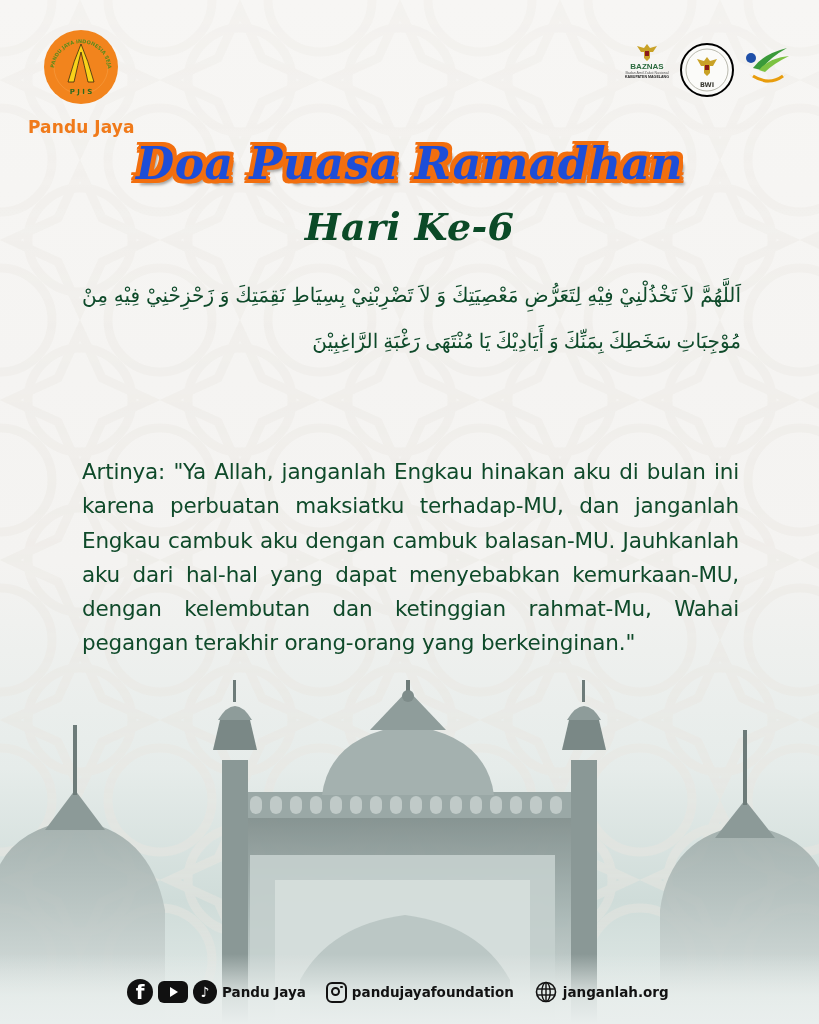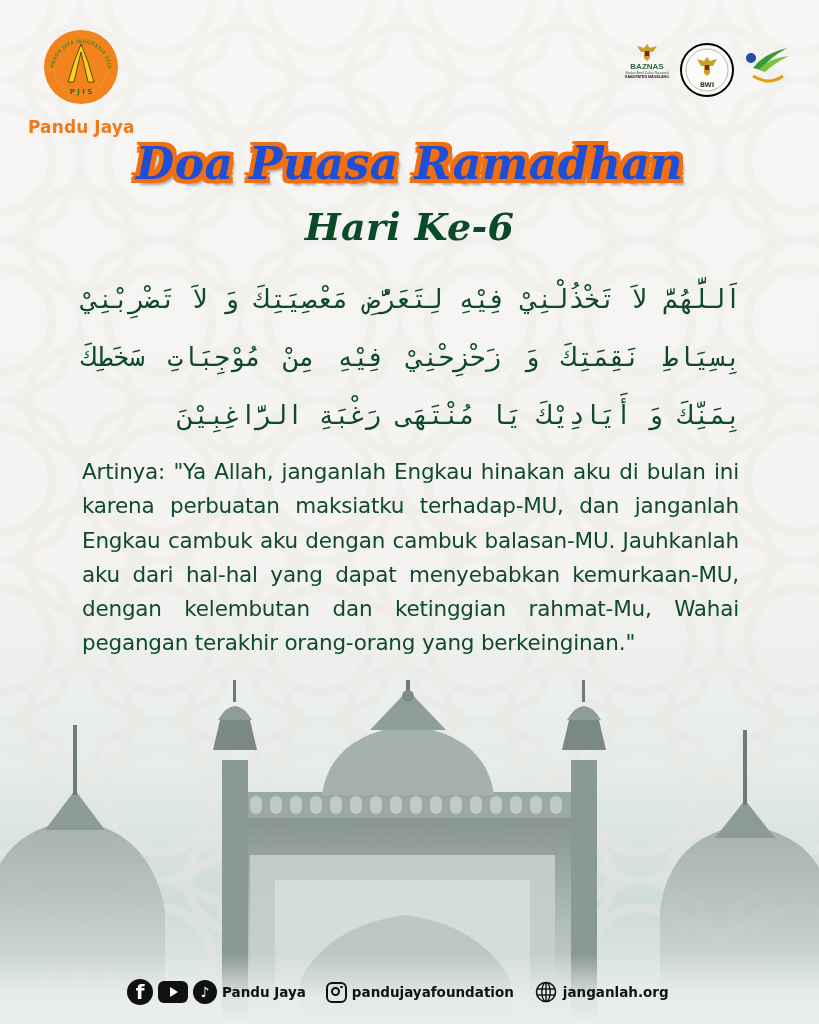--- a/index.html
+++ b/index.html
@@ -67,21 +67,21 @@
   .title-sub {
     position: absolute; left: 0; right: 0; top: 197px; text-align: center;
     font-family: "DejaVu Serif", serif; font-weight: 700; font-style: italic;
     font-size: 38px; color: #0b4a27; letter-spacing: 0.3px; margin-top: 7px;
   }
 
   
   .arabic {
     position: absolute; left: 82px; right: 78px; top: 272px;
     direction: rtl; text-align: justify; text-align-last: right;
-    font-family: Liberation Mono, monospace; font-size: 26px; line-height: 58px;
+    font-family: Liberation Serif, serif; font-size: 20px; line-height: 46px;
     color: #0e4a2a;
   }
 
   
   .translation {
     position: absolute; left: 82px; right: 80px; top: 455px;
     font-family: "DejaVu Sans", sans-serif; font-size: 21.5px; line-height: 34.3px;
     color: #0f4a2a; text-align: justify; letter-spacing: -0.2px;
   }
 

